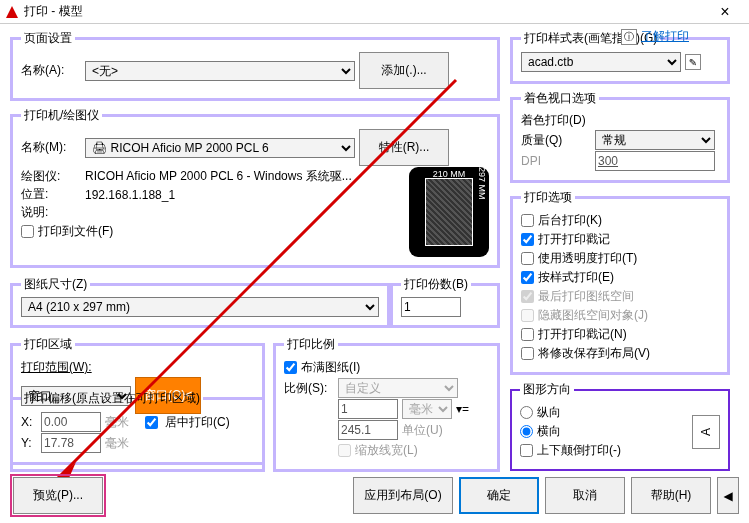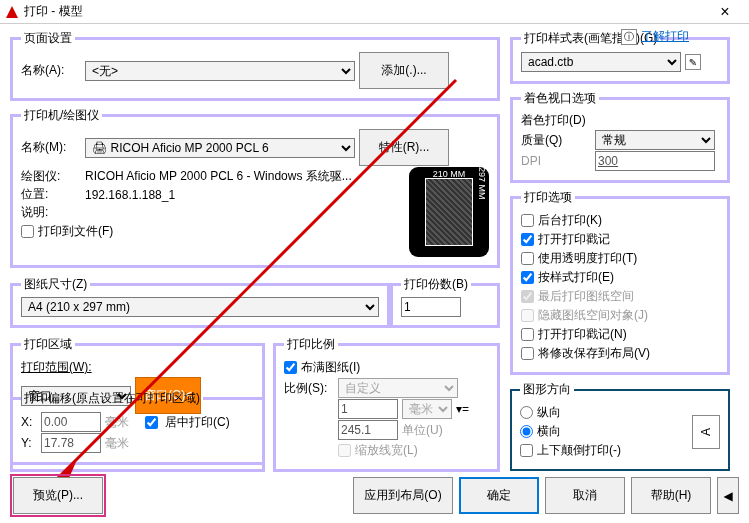--- a/index.html
+++ b/index.html
@@ -7,21 +7,21 @@
 .titlebar { height: 24px; border-bottom: 1px solid #ccc; display: flex; align-items: center; padding: 0 4px; }
 .titlebar .logo { width: 16px; height: 16px; margin-right: 4px; }
 .titlebar .title { flex: 1; }
 .titlebar .close { width: 40px; text-align: center; font-size: 16px; cursor: pointer; }
 .learn { position: absolute; top: 28px; right: 60px; display: flex; align-items: center; gap: 4px; }
 .learn a { color: #0066cc; text-decoration: underline; }
 .content { display: flex; padding: 4px 10px; gap: 10px; }
 .left { width: 490px; }
 .right { width: 220px; }
 fieldset { border: 3px solid #c4b5fd; margin: 2px 0 6px 0; padding: 4px 8px 8px 8px; }
-fieldset.hl { border: 2px solid #0c4a6e; }
+fieldset.hl { border: 2px solid #6d28d9; }
 legend { padding: 0 3px; }
 .row { display: flex; align-items: center; margin: 1px 0; gap: 4px; }
 .lbl { width: 60px; }
 select, input[type=text] { border: 1px solid #7a7a7a; background: #fff; padding: 1px 2px; height: 20px; }
 select { background: #f3f3f3; }
 button { border: 1px solid #888; background: #f0f0f0; padding: 2px 8px; height: 37px; cursor: pointer; }
 .btn-default { border: 2px solid #0078d7; }
 .preview-thumb { width: 80px; height: 90px; background: #000; position: relative; display: flex; align-items: center; justify-content: center; border-radius: 9px; }
 .paper-shape { width: 48px; height: 68px; border: 1px solid #fff; background: repeating-linear-gradient(45deg,#333,#333 2px,#555 2px,#555 4px); position: relative; }
 .dim-t { position: absolute; top: 2px; left: 0; right: 0; text-align: center; color: #fff; font-size: 9px; }

